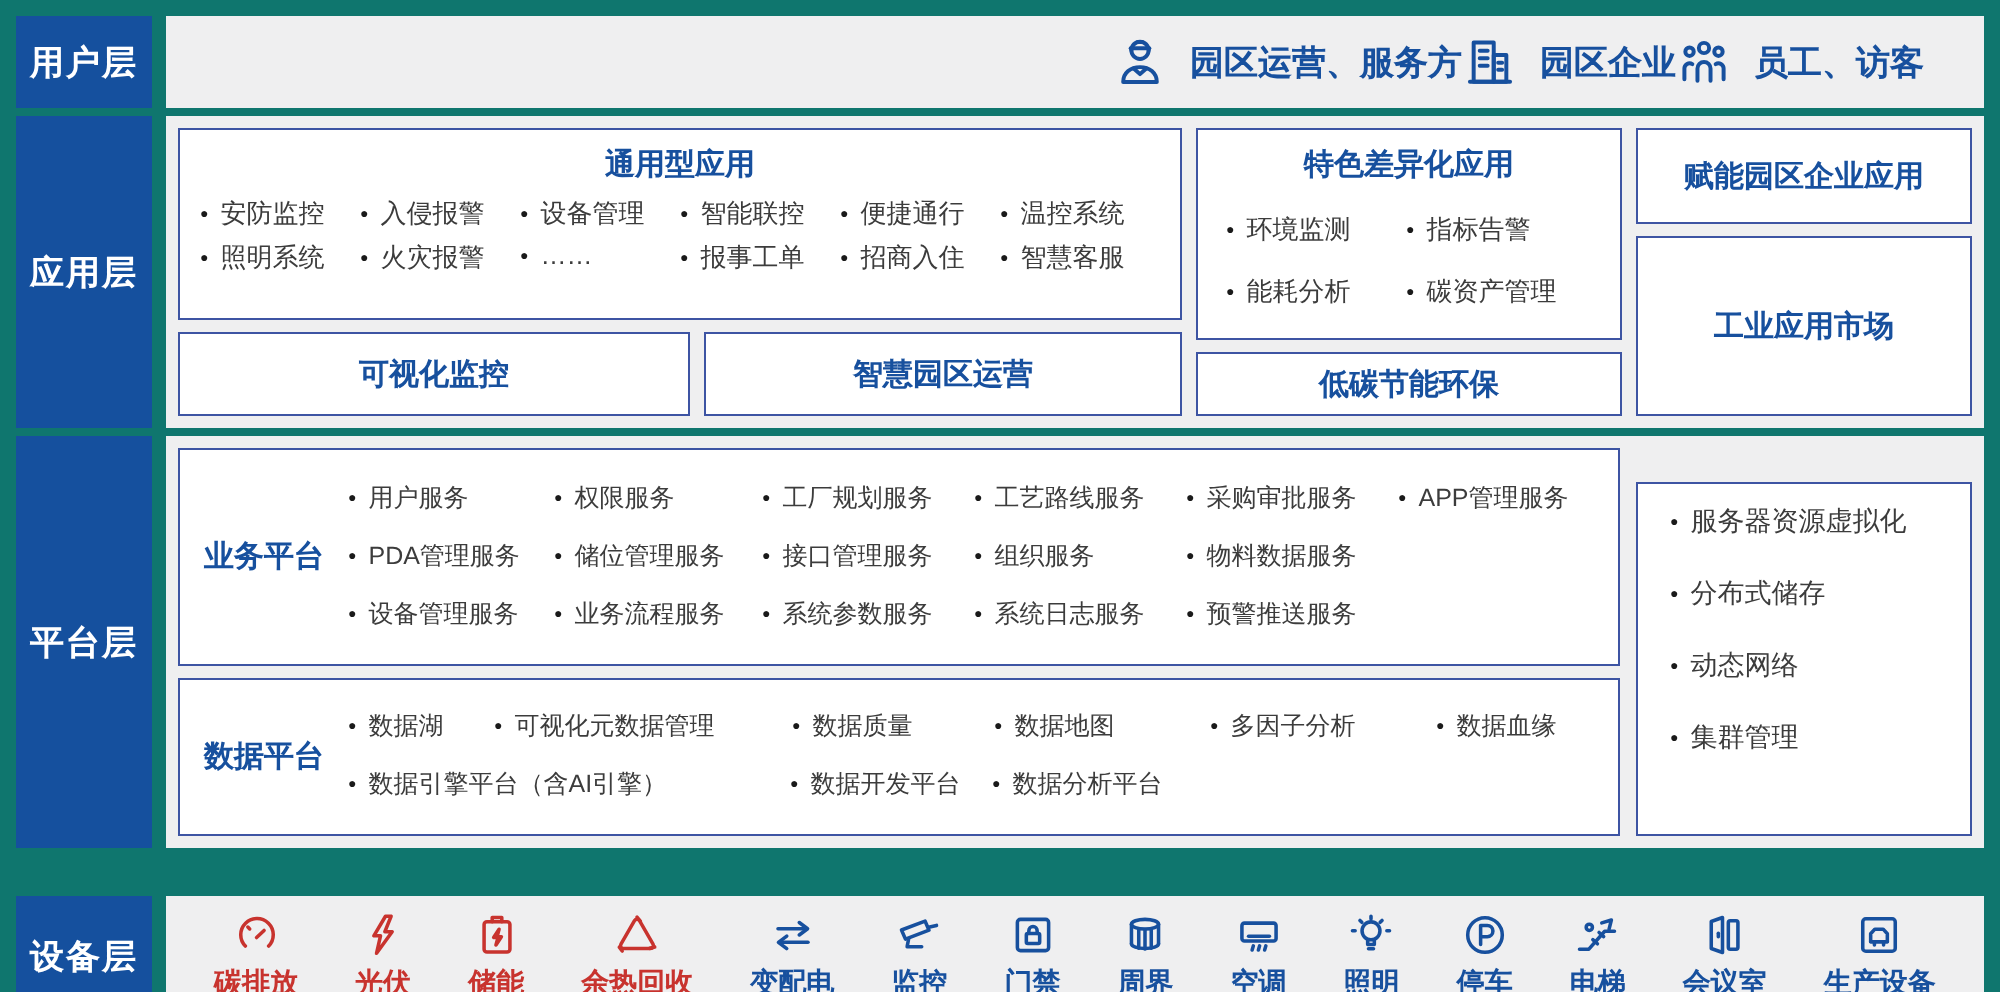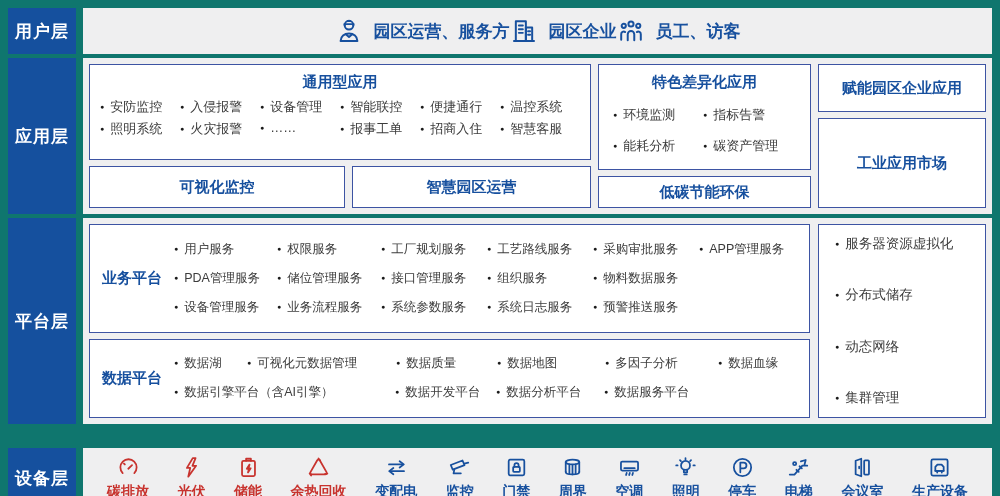--- a/index.html
+++ b/index.html
@@ -13,21 +13,21 @@
   .row:last-child { margin-bottom:0;margin-top:24px; }
   .layer-tag {
     width:68px; flex:0 0 68px; background:#15509E; color:#fff;
     display:flex; align-items:center; justify-content:center;
     font-size:17px; font-weight:bold; letter-spacing:1px; margin-right:7px;
   }
   .panel { flex:1; background:#EFEFF0; }
 
   
   .row-user { height:46px; }
-  .panel-user { display:flex; align-items:center; justify-content:center; padding:0 30px; }
+  .panel-user { display:flex; align-items:center; justify-content:flex-end; padding:0 30px; }
   .ugroup { display:flex; align-items:center; gap:11px; color:#17509E; font-weight:bold; font-size:17px; }
   .ugroup svg { width:28px; height:28px; stroke:#17509E; fill:none; stroke-width:1.7; stroke-linecap:round; stroke-linejoin:round; }
 
   
   .box { background:#fff; border:1px solid #3D54A3; }
   .banner { display:flex; align-items:center; justify-content:center; font-weight:bold; color:#17509E; font-size:15px; }
 
   
   .row-app { height:156px; }
   .panel-app { padding:6px; }
@@ -58,21 +58,21 @@
   .pbox { display:flex; align-items:stretch; }
   .pbox-label { width:84px; flex:0 0 84px; display:flex; align-items:center; justify-content:center; font-weight:bold; font-size:15px; color:#17509E; }
   .pbox-content { flex:1; display:flex; flex-direction:column; justify-content:space-evenly; padding:4px 6px 4px 0; min-width:0; }
   .pbox-biz { flex:1.45; }
   .pbox-data { flex:1.05; }
   .pbox-tech { flex:0 0 37px; }
   .grid-biz { display:grid; grid-template-columns:103px 104px 106px 106px 106px 1fr; }
   .grid-data1 { display:grid; grid-template-columns:73px 149px 101px 108px 113px 1fr; }
   .grid-data2 { display:grid; grid-template-columns:221px 101px 108px 1fr; }
   .flex-row { display:flex; gap:14px; }
-  .infra-box { display:flex; flex-direction:column; justify-content:space-between; gap:18px; padding:10px 16px; }
+  .infra-box { display:flex; flex-direction:column; justify-content:flex-start; gap:18px; padding:10px 16px;margin-top:17px; }
   .infra-box .bi { font-size:13.5px; }
 
   
   .row-device { height:60px; }
   .panel-device { display:flex; align-items:center; justify-content:space-between; padding:0 24px; }
   .dev { display:flex; flex-direction:column; align-items:center; gap:3px; }
   .dev svg { width:25px; height:25px; stroke:currentColor; fill:none; stroke-width:1.7; stroke-linecap:round; stroke-linejoin:round; }
   .dlabel { font-size:14px; font-weight:bold; white-space:nowrap; }
   .dev-red { color:#C8332E; }
   .dev-blue { color:#17509E; }
@@ -215,21 +215,20 @@
                   <span class="bi">可视化元数据管理</span>
                   <span class="bi">数据质量</span>
                   <span class="bi">数据地图</span>
                   <span class="bi">多因子分析</span>
                   <span class="bi">数据血缘</span>
                 </div>
               <div class="grid-data2">
                   <span class="bi">数据引擎平台（含AI引擎）</span>
                   <span class="bi">数据开发平台</span>
                   <span class="bi">数据分析平台</span>
-                  <span class="bi">数据服务平台</span>
                 </div>
             </div>
           </div>
         </div>
         <div class="box infra-box">
             <span class="bi">服务器资源虚拟化</span>
             <span class="bi">分布式储存</span>
             <span class="bi">动态网络</span>
             <span class="bi">集群管理</span>
           </div>

